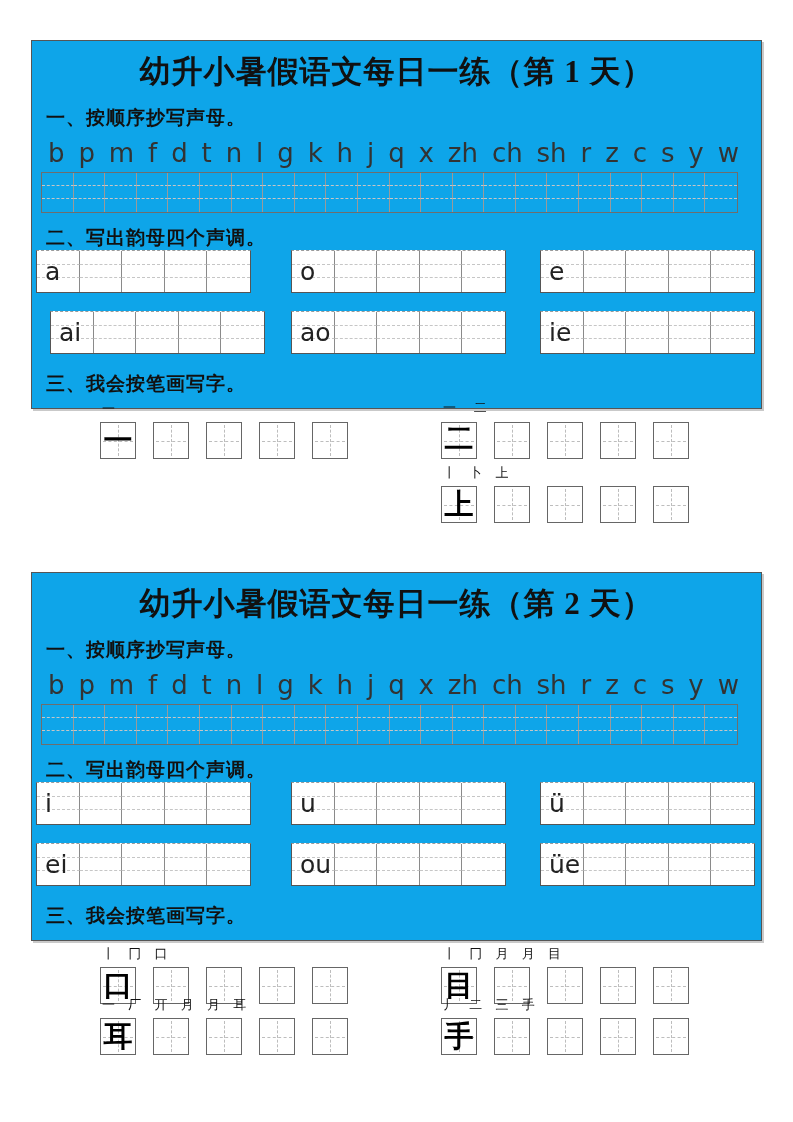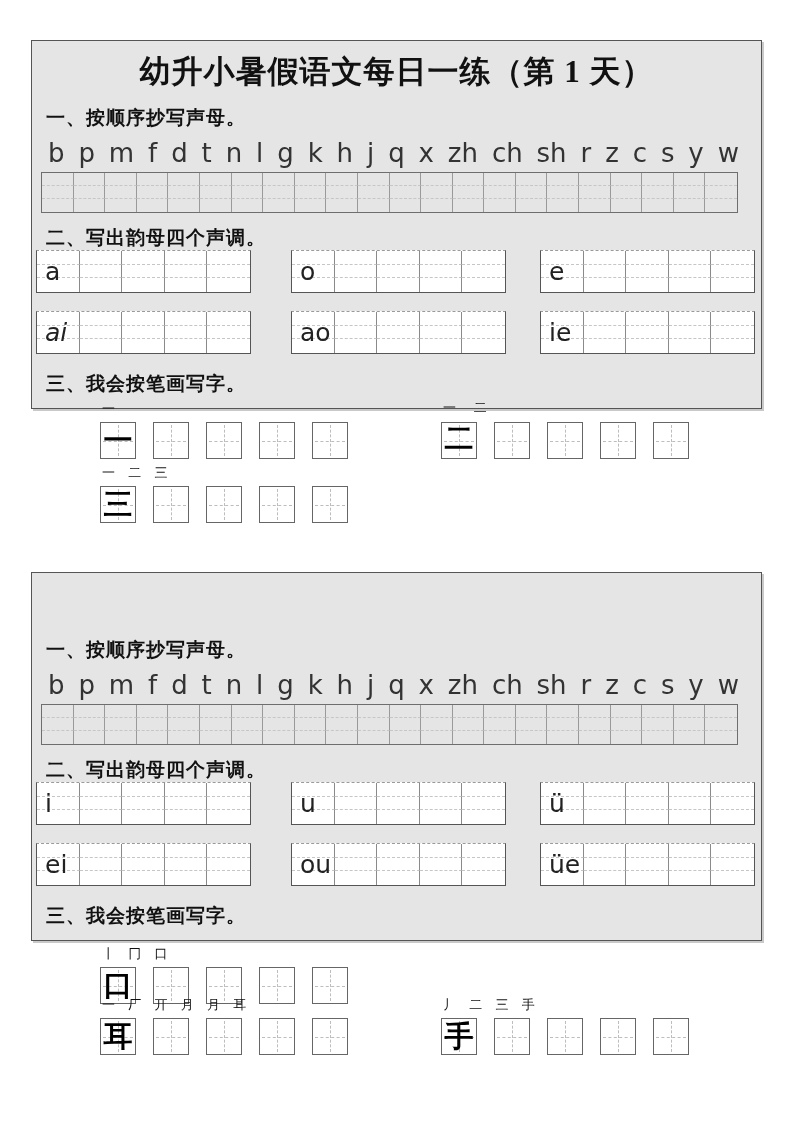--- a/index.html
+++ b/index.html
@@ -2,21 +2,21 @@
 <html><head>
 <meta charset="utf-8">
 <style>
   html,body{margin:0;padding:0;}
   body{
     width:793px;height:1122px;background:#ffffff;position:relative;
     font-family:"Liberation Serif","DejaVu Serif",serif;color:#111;
   }
   .day-card{
     position:absolute;left:31px;width:731px;height:369px;
-    border:1px solid #555;background:#e5e5e5;box-shadow:2px 2px 0 #c9c9c9;
+    border:1px solid #555;background:#0ea5e9;box-shadow:2px 2px 0 #c9c9c9;
     box-sizing:border-box;
   }
   #day1{top:40px}
   #day2{top:572px}
   .title{
     position:absolute;top:10px;left:0;width:100%;text-align:center;
     font-size:31px;font-weight:bold;margin:0;letter-spacing:1px;
   }
   .heading{position:absolute;left:10px;margin:4px;font-size:19px;font-weight:bold;letter-spacing:1px;}
   .h1{top:60px}.h2{top:180px}.h3{top:326px}
@@ -212,21 +212,21 @@
           <div class="vg-cell"></div>
           <div class="vg-cell"></div>
           <div class="vg-cell"></div>
           <div class="vg-cell"></div>
           <div class="vg-cell"></div>
           <div class="vg-cell"></div>
           <span class="vowel-label">e</span>
         </div>
       </div>
       <div class="vowel-row" style="top: 270px;">
-        <div class="vowel-grid" style="left: 4px; font-style: italic;">
+        <div class="vowel-grid" style="left: 18px;">
           <div class="vg-cell"></div>
           <div class="vg-cell"></div>
           <div class="vg-cell"></div>
           <div class="vg-cell"></div>
           <div class="vg-cell"></div>
           <div class="vg-cell"></div>
           <div class="vg-cell"></div>
           <div class="vg-cell"></div>
           <div class="vg-cell"></div>
           <div class="vg-cell"></div>
@@ -297,37 +297,38 @@
               <span class="model-char">二</span>
             </div>
             <div class="tian-box"></div>
             <div class="tian-box"></div>
             <div class="tian-box"></div>
             <div class="tian-box"></div>
           </div>
         </div>
       </div>
       <div class="char-row" style="top: 424px;">
-        <div class="char-group" style="left: 68px;">
-          <div class="stroke-hints">一 二 三</div>
-          <div class="box-strip">
-            <div class="tian-box">
-              <span class="model-char">三</span>
+        <div class="char-group" style="left: 409px;">
+          <div class="stroke-hints">丨 卜 上</div>
+          <div class="box-strip">
+            <div class="tian-box">
+              <span class="model-char">上</span>
             </div>
             <div class="tian-box"></div>
             <div class="tian-box"></div>
             <div class="tian-box"></div>
             <div class="tian-box"></div>
           </div>
         </div>
       </div>
     </div>
 </section>
 
 <section class="day-card" id="day2">
+  <h1 class="title">幼升小暑假语文每日一练（第 2 天）</h1>
   <h2 class="heading h1">一、按顺序抄写声母。</h2>
   <div class="initials-row">
       <span>b</span>
       <span>p</span>
       <span>m</span>
       <span>f</span>
       <span>d</span>
       <span>t</span>
       <span>n</span>
       <span>l</span>
@@ -538,20 +539,32 @@
           <div class="box-strip">
             <div class="tian-box">
               <span class="model-char">口</span>
             </div>
             <div class="tian-box"></div>
             <div class="tian-box"></div>
             <div class="tian-box"></div>
             <div class="tian-box"></div>
           </div>
         </div>
+        <div class="char-group" style="left: 409px;">
+          <div class="stroke-hints">丨 冂 月 月 目</div>
+          <div class="box-strip">
+            <div class="tian-box">
+              <span class="model-char">目</span>
+            </div>
+            <div class="tian-box"></div>
+            <div class="tian-box"></div>
+            <div class="tian-box"></div>
+            <div class="tian-box"></div>
+          </div>
+        </div>
       </div>
       <div class="char-row" style="top: 424px;">
         <div class="char-group" style="left: 409px;">
           <div class="stroke-hints">丿 二 三 手</div>
           <div class="box-strip">
             <div class="tian-box">
               <span class="model-char">手</span>
             </div>
             <div class="tian-box"></div>
             <div class="tian-box"></div>

